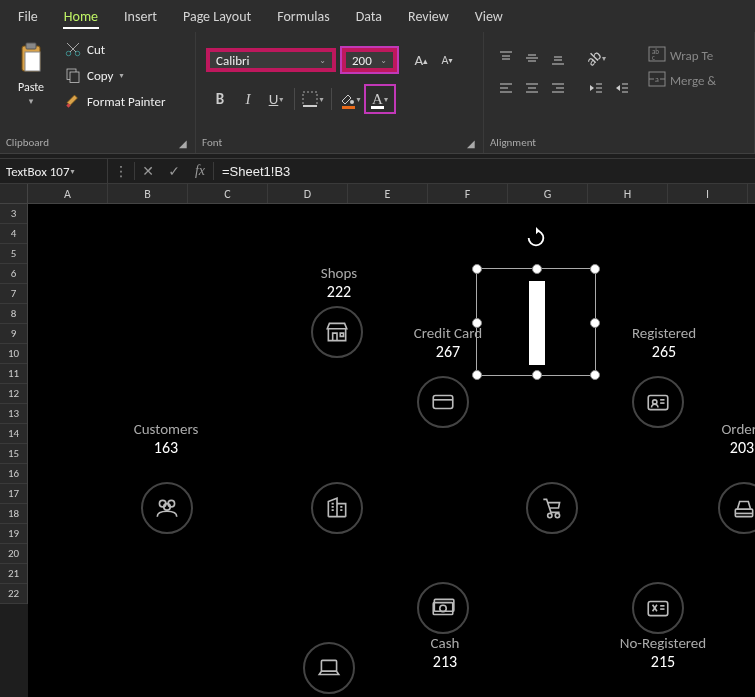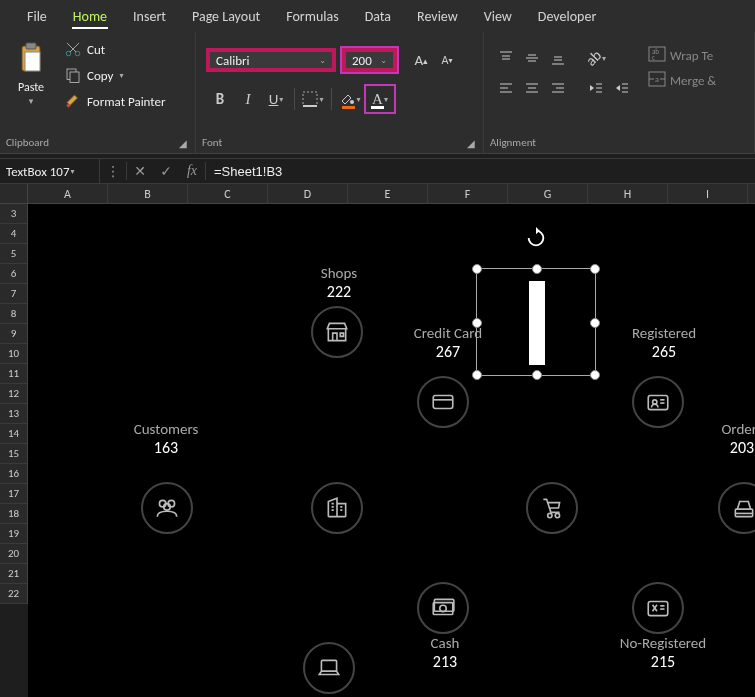--- a/index.html
+++ b/index.html
@@ -11,21 +11,21 @@
       height: 697px;
       overflow: hidden;
       position: relative;
     }
     
     .tabs {
       display: flex;
       background: #2d2d2d;
       height: 32px;
       align-items: center;
-      padding-left: 14px;
+      padding-left: 5px;
       gap: 0;
     }
     .tab {
       padding: 6px 13px;
       font-size: 14px;
       color: #d4d4d4;
       cursor: pointer;
     }
     .tab.active {
       color: #bef264;
@@ -137,21 +137,21 @@
     .formula-bar {
       display: flex;
       align-items: center;
       height: 26px;
       background: #1e1e1e;
       border-bottom: 1px solid #3a3a3a;
       border-top: 1px solid #3a3a3a;
       margin-top: 4px;
     }
     .name-box {
-      width: 100px; height: 24px;
+      width: 108px; height: 24px;
       display:flex; align-items:center; 
       padding: 0 6px;
       border-right: 1px solid #3a3a3a;
       font-size: 13px; color:#eee;
     }
     .fb-btn { width:26px; height:24px; display:flex; align-items:center; justify-content:center; color:#999; font-size:14px;}
     .fb-sep { width:1px; height:18px; background:#3a3a3a; }
     .formula-input {
       flex:1; padding:0 8px; font-size:13px; color:#eee; background:transparent; border:none; outline:none;
     }
@@ -229,21 +229,20 @@
 
 <div class="tabs">
   <div class="tab">File</div>
   <div class="tab active">Home</div>
   <div class="tab">Insert</div>
   <div class="tab">Page Layout</div>
   <div class="tab">Formulas</div>
   <div class="tab">Data</div>
   <div class="tab">Review</div>
   <div class="tab">View</div>
-  <div class="tab">Developer</div>
 </div>
 
 <div class="ribbon">
 
   <div class="group" style="width:196px">
     <div class="group-body">
       <div class="clipboard-left">
         <div class="paste-big">
           <span class="paste-icon">
             <svg viewBox="0 0 32 32">

